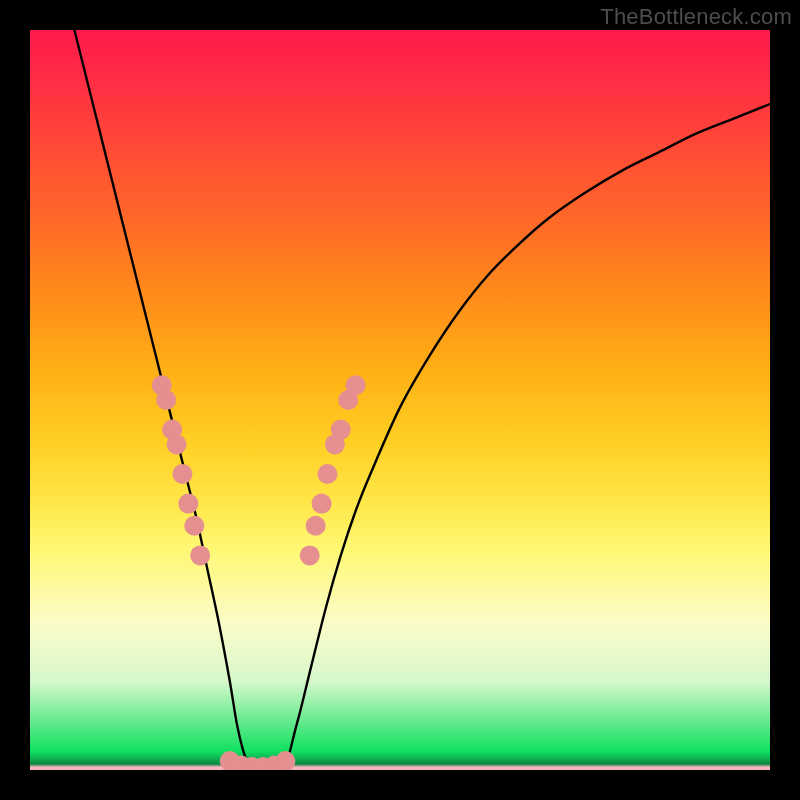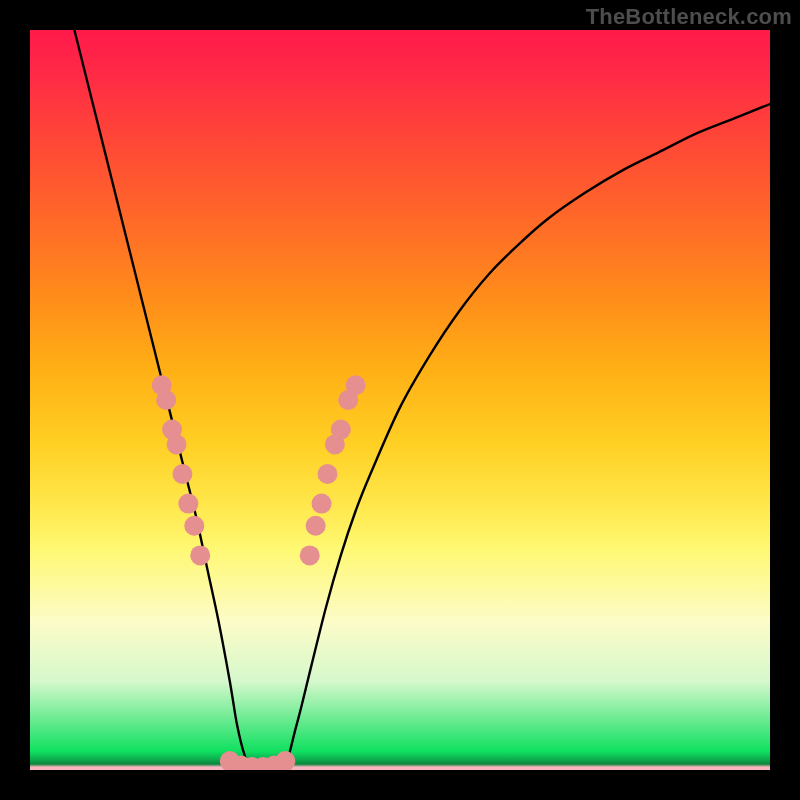--- a/index.html
+++ b/index.html
@@ -47,21 +47,21 @@
     inset: 0;
     width: 100%;
     height: 100%;
   }
   .watermark {
     position: absolute;
     top: 4px;
     right: 8px;
     color: #4d4d4d;
     font-size: 22px;
-    font-weight: 700;
+    font-weight: 400;
     letter-spacing: 0.2px;
     user-select: none;
   }
 </style>
 </head>
 <body>
 
 <div class="frame">
 
   <div class="plot-area">

